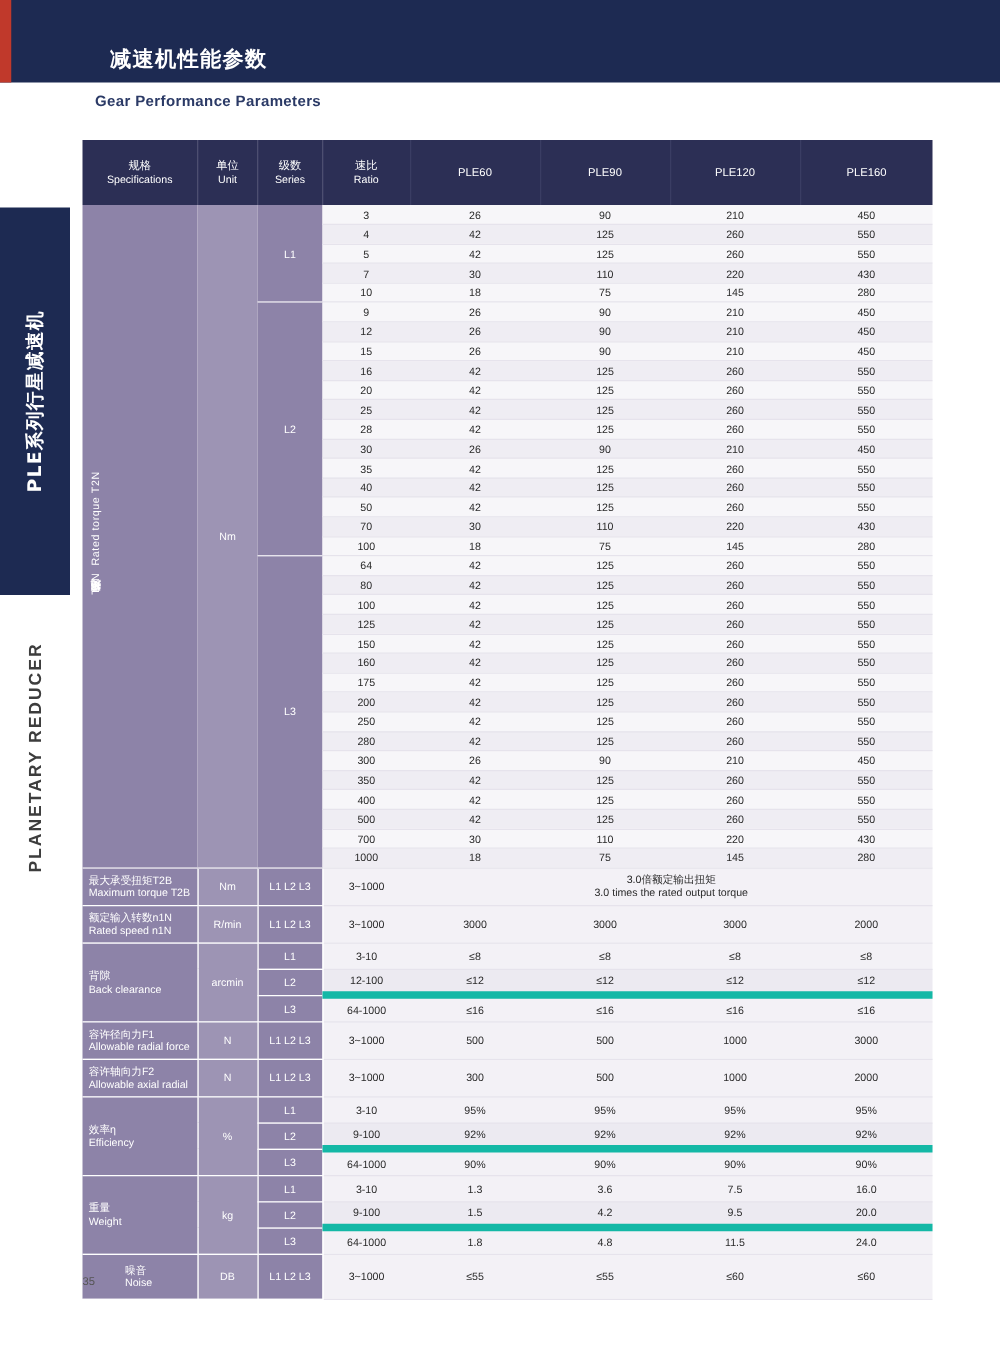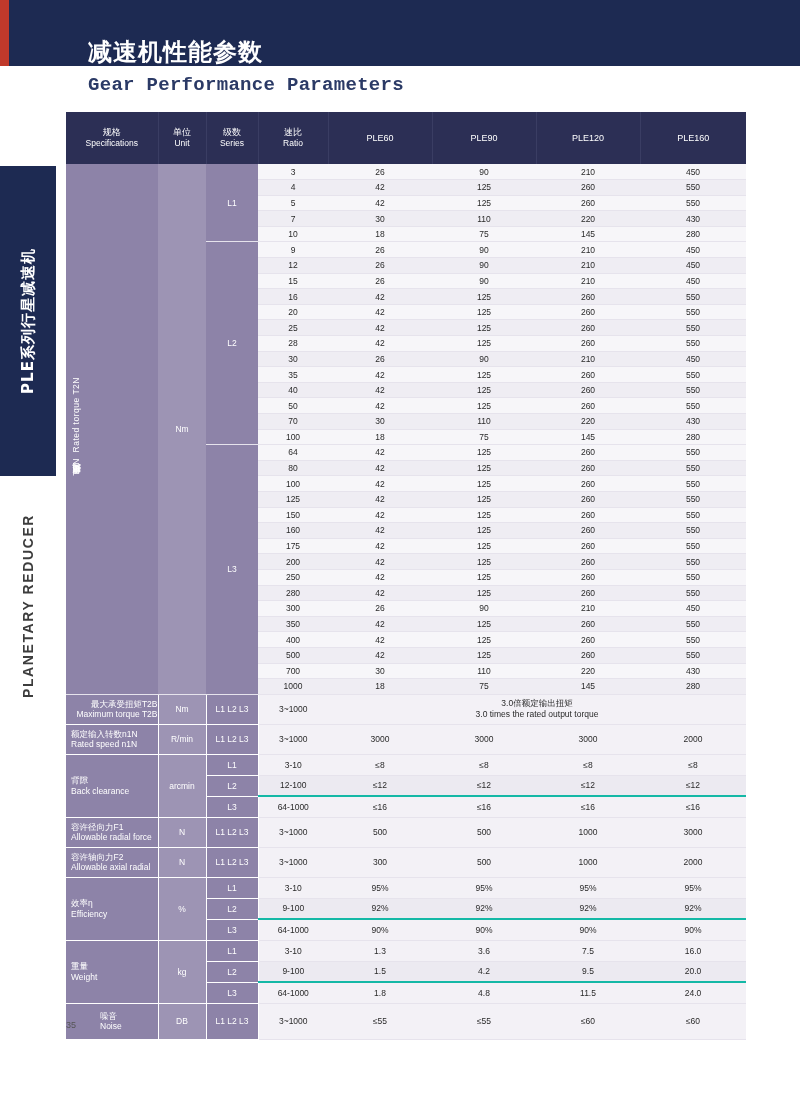--- a/index.html
+++ b/index.html
@@ -14,29 +14,28 @@
   
   .topbar {
     position:absolute; left:0; top:0; width:800px; height:66px;
     background:#1d2a52;
   }
   .redline {
     position:absolute; left:0; top:0; width:9px; height:66px; background:#c0392b;
   }
   .title-zh {
     position:absolute; left:88px; top:36px;
-    font-size:24px; font-weight:bold; color:#ffffff;
+    font-size:17px; font-weight:bold; color:#ffffff;
     letter-spacing:1px;
     font-family:"DejaVu Sans", sans-serif;
   }
   .title-en {
-    position:absolute; left:88px; top:74px;
-    font-size:19px; color:#2b3a66; font-weight:bold;
+    position:absolute; left:76px; top:74px;
+    font-size:12px; color:#2b3a66; font-weight:bold;
     letter-spacing:.3px;
-    font-family:Liberation Mono, monospace;
   }
   
   .sidetab {
     position:absolute; left:0; top:166px; width:56px; height:310px;
     background:#1d2a52;
   }
   .sidetab span {
     display:block;
     position:absolute; left:50%; top:50%;
     transform: translate(-50%,-50%) rotate(-90deg);
@@ -94,21 +93,21 @@
   .lbl2 {
     background:#9d94b4; color:#ffffff; font-size:8.5px; text-align:center;
     border-bottom:1px solid #fff; border-right:1px solid #fff;
   }
   .lbl3 {
     background:#8d83a8; color:#ffffff; font-size:8.5px; text-align:center;
     border-bottom:1px solid #fff; border-right:1px solid #fff;margin-left:25px;
   }
   .botrow td { height:21px; font-size:8.5px; }
   .botrow .data { background:#f3f1f6; color:#2a2a2a; text-align:center; border-bottom:1px solid #e6e3ec; }
-  .botrow .dataB { background:#eceaf1; color:#2a2a2a; text-align:center; border-bottom:2px solid #14b8a6; }
+  .botrow .dataB { background:#eceaf1; color:#2a2a2a; text-align:center; border-bottom:6px solid #14b8a6; }
   .merged2 { font-size:8.5px; line-height:11px; }
   .pageno {
     position:absolute; left:66px; top:1020px; font-size:9px; color:#555;
   }
 </style>
 </head>
 <body>
 
 <div class="topbar">
   <div class="redline"></div>
@@ -405,21 +404,21 @@
           <td>430</td>
         </tr>
         <tr class="r rowB">
           <td>1000</td>
           <td>18</td>
           <td>75</td>
           <td>145</td>
           <td>280</td>
         </tr>
         <tr class="botrow">
-          <td class="lbl" style="height: 30px; text-align: right;">
+          <td class="lbl" style="height: 30px;">
             <div>最大承受扭矩T2B</div>
             <div>Maximum torque T2B</div>
           </td>
           <td class="lbl2">Nm</td>
           <td class="lbl3">L1 L2 L3</td>
           <td class="data">3~1000</td>
           <td class="data merged2" colspan="4">
             <div>3.0倍额定输出扭矩</div>
             <div>3.0 times the rated output torque</div>
           </td>

